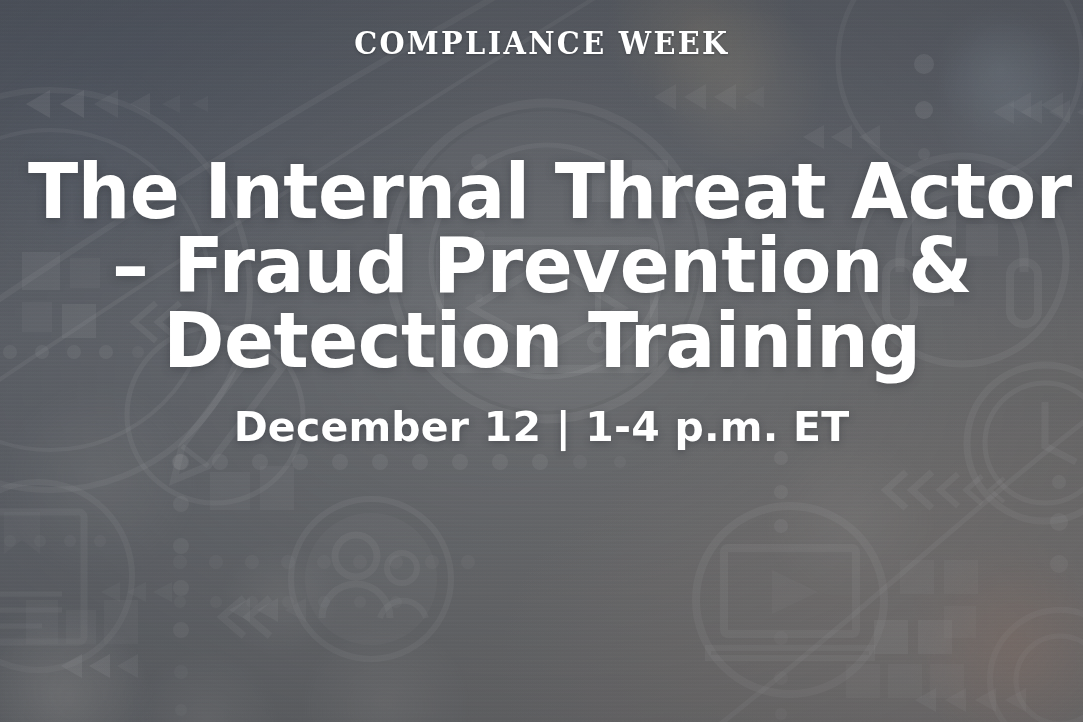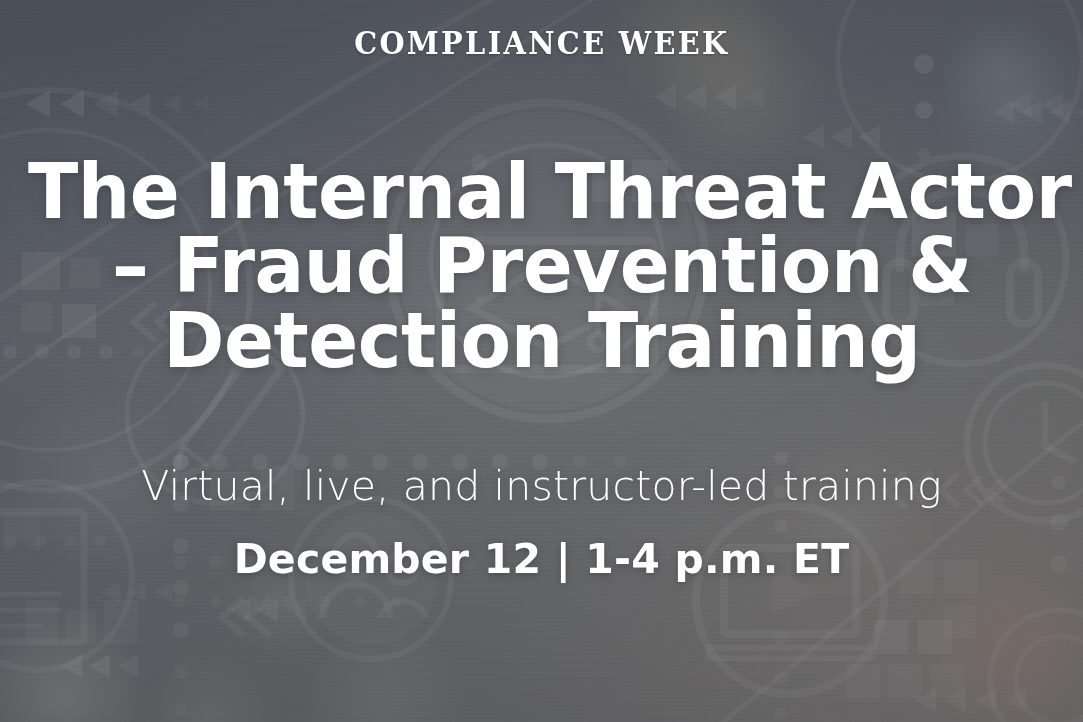--- a/index.html
+++ b/index.html
@@ -459,19 +459,18 @@
   <div id="content">
 
     <div id="brand-logo">COMPLIANCE WEEK</div>
 
     <h1 id="headline">
       <span class="hl-line">The Internal Threat Actor</span>
       <span class="hl-line">– Fraud Prevention &amp;</span>
       <span class="hl-line">Detection Training</span>
     </h1>
 
-    <div id="subtitle">Virtual, live, and instructor-led training</div>
 
     <div id="event-date">December 12 | 1-4 p.m. ET</div>
 
   </div>
 
 </div>
 
 </body></html>

